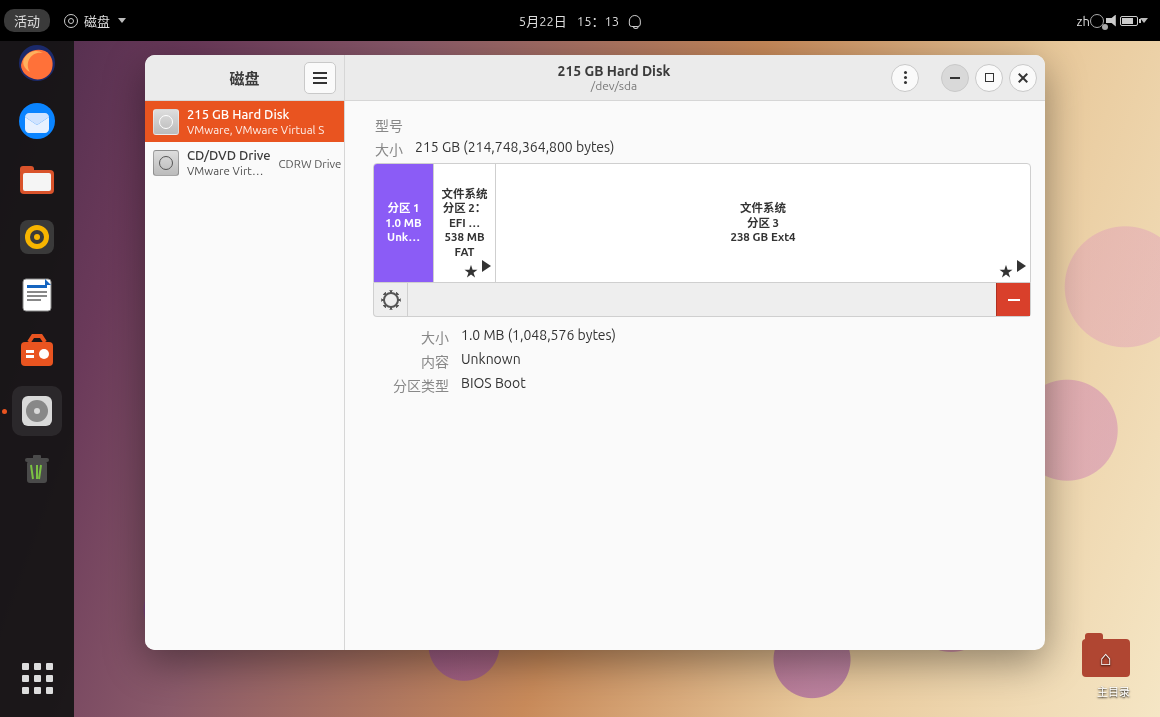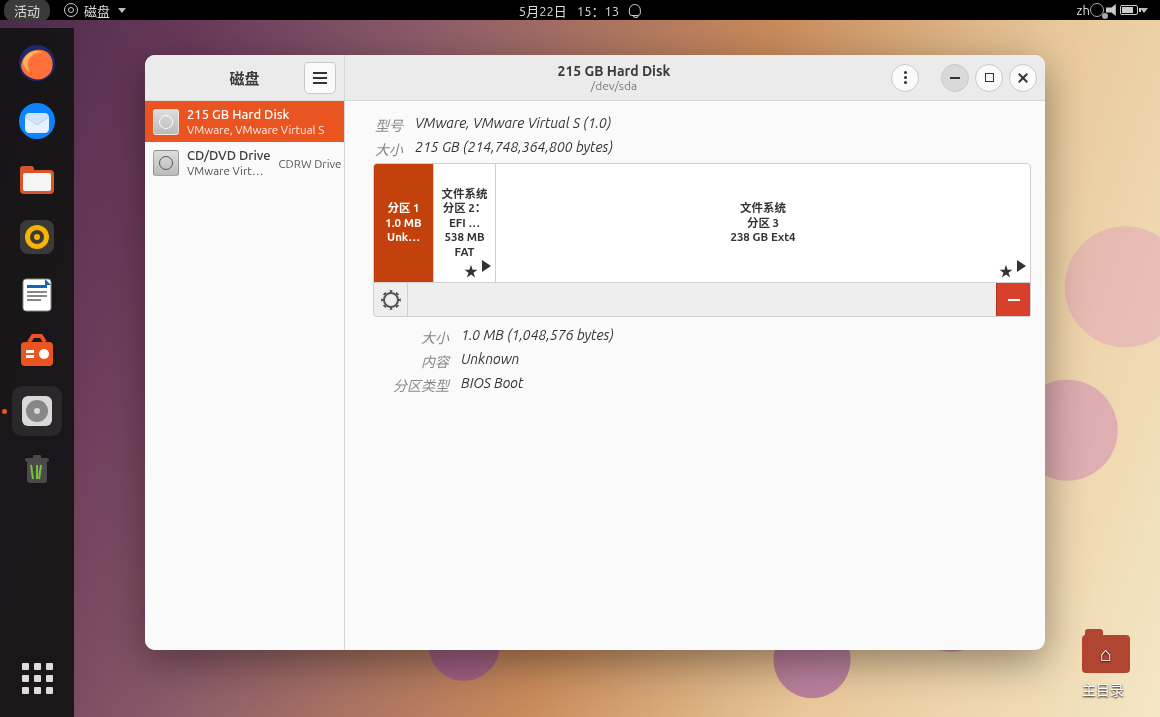--- a/index.html
+++ b/index.html
@@ -10,21 +10,21 @@
     radial-gradient(circle at 15% 85%, rgba(120,60,140,.55) 0 30px, transparent 31px),
     radial-gradient(circle at 25% 75%, rgba(180,90,170,.5) 0 40px, transparent 41px),
     radial-gradient(circle at 40% 90%, rgba(140,70,160,.55) 0 35px, transparent 36px),
     radial-gradient(circle at 55% 78%, rgba(200,100,180,.5) 0 45px, transparent 46px),
     radial-gradient(circle at 70% 92%, rgba(150,70,160,.55) 0 38px, transparent 39px),
     radial-gradient(circle at 82% 85%, rgba(190,90,170,.5) 0 42px, transparent 43px),
     radial-gradient(circle at 92% 60%, rgba(200,110,180,.4) 0 50px, transparent 51px),
     radial-gradient(circle at 97% 40%, rgba(220,140,190,.35) 0 60px, transparent 61px);
   }
   
-  .topbar { position:absolute; top:0; left:0; right:0; height:20px; background:#000; color:#ddd; display:flex; align-items:center; font-size:13px; z-index:5; }
+  .topbar { position:absolute; top:0; left:0; right:0; height:41px; background:#000; color:#ddd; display:flex; align-items:center; font-size:13px; z-index:5; }
   .topbar .activities { background:#3a3a3a; margin:2px 4px; padding:2px 10px; border-radius:10px; cursor:pointer; }
   .topbar .appmenu { display:flex; align-items:center; gap:6px; margin-left:10px; }
   .topbar .center { position:absolute; left:50%; transform:translateX(-50%); display:flex; align-items:center; gap:10px; }
   .topbar .right { margin-left:auto; display:flex; align-items:center; padding-right:12px; }
   .disc-glyph { width:14px; height:14px; border:1.5px solid #ccc; border-radius:50%; position:relative; display:inline-block; }
   .disc-glyph::after { content:""; position:absolute; width:4px; height:4px; background:#000; border:1px solid #ccc; border-radius:50%; top:3px; left:3px; }
   .triangle-down { width:0; height:0; border-left:4px solid transparent; border-right:4px solid transparent; border-top:5px solid #bbb; display:inline-block; margin-left:2px; }
   .bell { width:12px; height:12px; border:1.5px solid #ccc; border-radius:6px 6px 3px 3px; position:relative; }
   .bell::after { content:""; position:absolute; bottom:-3px; left:3px; width:4px; height:2px; border:1px solid #ccc; border-top:none; border-radius:0 0 3px 3px; }
   .net-icon{ width:16px; height:14px; position:relative; }
@@ -35,21 +35,21 @@
   .batt-icon{ width:18px; height:10px; border:1.5px solid #ccc; border-radius:2px; position:relative;}
   .batt-icon::before{content:""; position:absolute; right:-4px; top:2px; width:2px; height:4px; background:#ccc;}
   .batt-icon::after{content:""; position:absolute; left:1px; top:1px; bottom:1px; width:70%; background:#ccc;}
   
   .dock { position:absolute; top:28px; left:0; bottom:0; width:74px; background:rgba(20,20,20,.92); display:flex; flex-direction:column; align-items:center; padding-top:10px; gap:8px; z-index:4; }
   .dock .icon { width:50px; height:50px; border-radius:10px; display:flex; align-items:center; justify-content:center; cursor:pointer; position:relative; }
   .dock .icon.active::before{ content:""; position:absolute; left:-10px; width:5px; height:5px; background:#e95420; border-radius:50%; }
   .dock .apps-btn { margin-top:auto; margin-bottom:14px; width:50px; height:50px; display:grid; grid-template-columns:repeat(3,7px); grid-template-rows:repeat(3,7px); gap:5px; align-content:center; justify-content:center; cursor:pointer;}
   .dock .apps-btn span{ background:#ddd; border-radius:1px; }
   
-  .desk-home{ position:absolute; right:30px; bottom:18px; text-align:left; color:#fff; font-size:14px; text-shadow:0 1px 2px #000; z-index:2;}
+  .desk-home{ position:absolute; right:30px; bottom:18px; text-align:right; color:#fff; font-size:11px; text-shadow:0 1px 2px #000; z-index:2;}
   .desk-home .folder{ width:48px; height:38px; background:#b04632; border-radius:4px; margin:0 auto 6px; position:relative;}
   .desk-home .folder::before{content:""; position:absolute; top:-6px; left:3px; width:18px; height:8px; background:#b04632; border-radius:3px 3px 0 0;}
   .desk-home .folder::after{content:"⌂"; position:absolute; inset:0; display:flex; align-items:center; justify-content:center; color:#fff; font-size:20px;}
   
   .window { position:absolute; left:145px; top:55px; width:900px; height:595px; background:#fafafa; border-radius:10px; box-shadow:0 12px 40px rgba(0,0,0,.4); display:flex; flex-direction:column; overflow:hidden; z-index:3; }
   .titlebar { height:46px; display:flex; align-items:stretch; border-bottom:1px solid #d6d6d6; background:#ebebeb; }
   .tb-left { width:200px; display:flex; align-items:center; border-right:1px solid #d6d6d6; padding:0 8px; gap:6px;}
   .tb-left-title{ flex:1; text-align:center; font-weight:bold; font-size:15px; color:#3a3a3a;}
   .hamburger{ width:32px; height:32px; border:1px solid #c9c9c9; border-radius:5px; background:#fafafa; display:flex; flex-direction:column; align-items:center; justify-content:center; gap:3px; cursor:pointer;}
   .hamburger span{ width:14px; height:2px; background:#333; }
@@ -73,29 +73,29 @@
   .dev-item.selected{ background:#e95420; color:#fff;}
   .dev-item .dicon{ width:26px; height:26px; border-radius:3px; border:1px solid rgba(0,0,0,.25); background:linear-gradient(#ddd,#bbb); display:flex; align-items:center; justify-content:center; flex-shrink:0;}
   .dev-item.selected .dicon{ border-color:rgba(255,255,255,.4);}
   .dinner{ width:14px; height:14px; border:1.5px solid #555; border-radius:50%;}
   .dev-item.selected .dinner{ border-color:#fff;}
   .dev-text{ min-width:0; font-size:13px; line-height:1.2;}
   .dev-text .l1{ font-weight:500; white-space:nowrap; overflow:hidden; text-overflow:ellipsis;}
   .dev-text .l2{ font-size:11.5px; opacity:.9; white-space:nowrap; overflow:hidden; text-overflow:ellipsis;}
   .dev-item .l2b{ font-size:11.5px; color:#555; margin-left:auto; white-space:nowrap;}
   .main{ flex:1; padding:10px 14px; overflow:auto; color:#333;}
-  .info-row{ display:flex; margin:4px 0; font-size:14px;font-style:italic;}
+  .info-row{ display:flex; margin:4px 0; font-size:14px;}
   .info-row .k{ width:44px; text-align:right; color:#888; margin-right:12px;}
   .info-row .k.wide{ width:78px;}
   .sect{ font-weight:bold; margin:10px 0 6px; font-size:15px;}
   .volmap{ border:1px solid #cfcfcf; border-radius:4px 4px 0 0; height:120px; display:flex; position:relative; overflow:hidden; background:#fff;}
   .part{ position:relative; display:flex; flex-direction:column; align-items:center; justify-content:center; font-size:11.5px; text-align:center; border-right:1px solid #cfcfcf; padding:4px;font-weight:bold;}
   .part .corner{ position:absolute; right:4px; bottom:2px; display:flex; gap:4px; color:#333; font-size:14px;}
   .part .pl{ line-height:1.25;}
-  .p1{ width:60px; background:#c2410c; color:#fff;}
+  .p1{ width:60px; background:#8b5cf6; color:#fff;}
   .p2{ width:62px; }
   .p3{ flex:1; border-right:none;}
   .toolbar{ border:1px solid #cfcfcf; border-top:none; border-radius:0 0 4px 4px; height:34px; display:flex; align-items:stretch; background:#eee;}
   .toolbar .tbtn{ width:34px; display:flex; align-items:center; justify-content:center; border-right:1px solid #cfcfcf; cursor:pointer;}
   .toolbar .spacer{ flex:1;}
   .toolbar .del{ width:34px; background:#d9402b; display:flex; align-items:center; justify-content:center; cursor:pointer; border-left:1px solid #b03020;}
   .toolbar .del .minus{ background:#fff; width:12px;}
   .detail{ margin:10px 0 0 12px;}
   .gear{ width:16px; height:16px; border:2px solid #555; border-radius:50%; position:relative;}
   .gear::before{content:""; position:absolute; inset:-4px; background:
@@ -267,21 +267,20 @@
           <div class="l1">CD/DVD Drive</div>
           <div class="l2">VMware Virt…</div>
         </div>
         <div class="l2b">CDRW Drive</div>
       </div>
     </div>
 
     <div class="main">
       <div class="info-row">
           <div class="k">型号</div>
-          <div>VMware, VMware Virtual S (1.0)</div>
         </div>
       <div class="info-row">
           <div class="k">大小</div>
           <div>215 GB (214,748,364,800 bytes)</div>
         </div>
 
 
       <div style="padding-left:14px">
         <div class="volmap">
           <div class="part p1">

